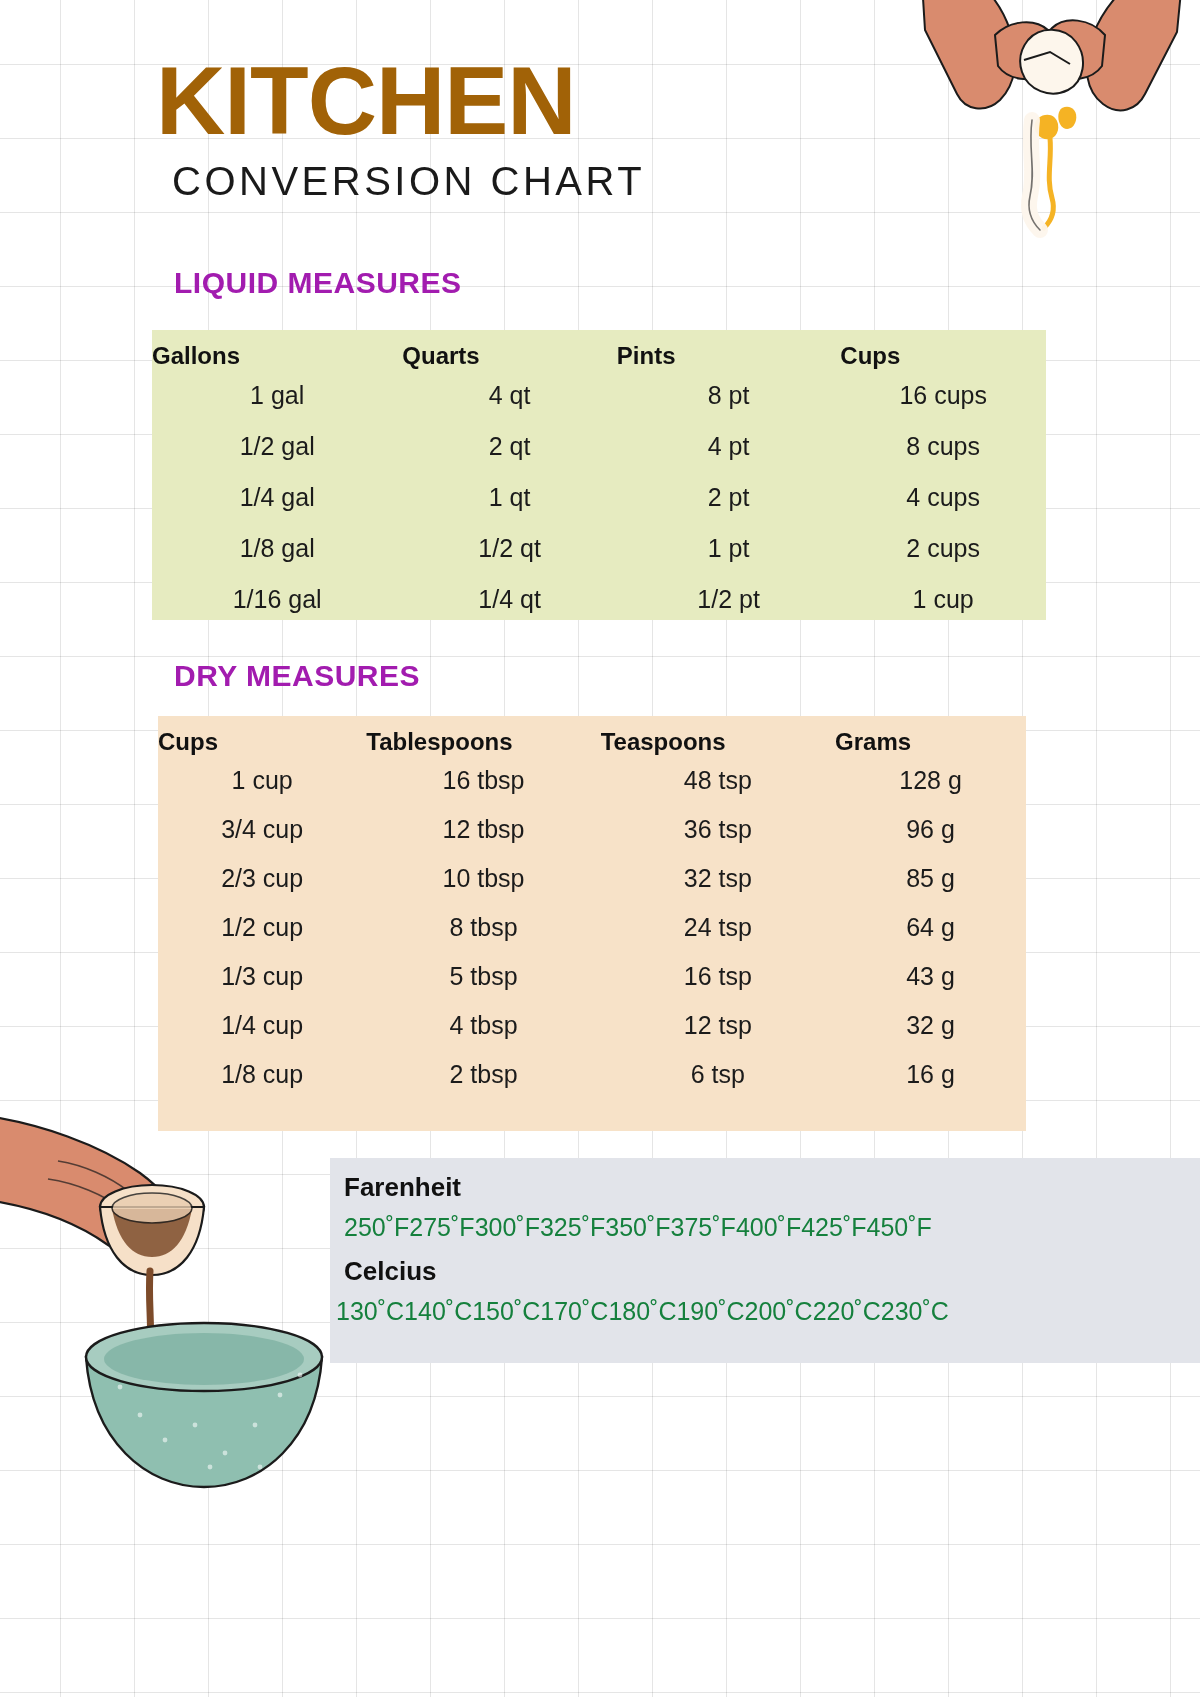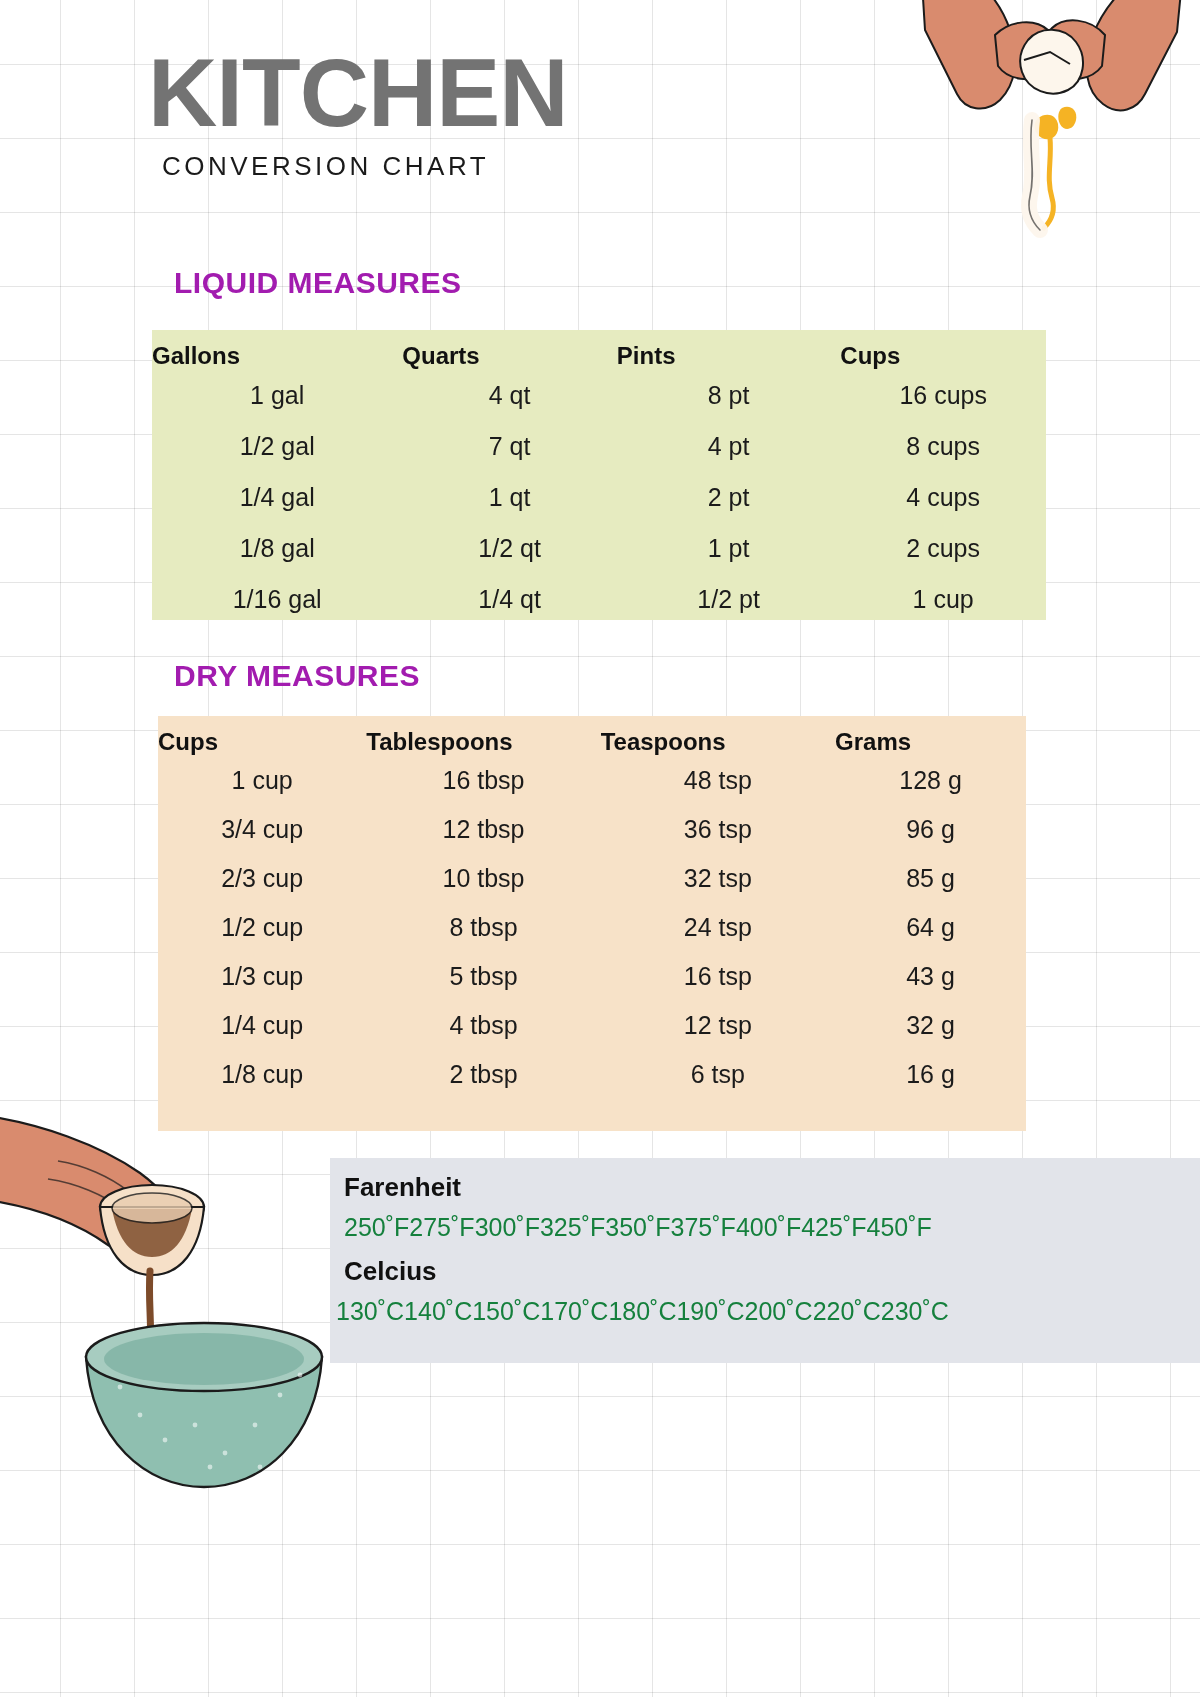--- a/index.html
+++ b/index.html
@@ -38,28 +38,28 @@
   .title-block {
     position: absolute;
     left: 148px;
     top: 45px;
   }
   .title {
     font-size: 96px;
     font-weight: 700;
     letter-spacing: -1px;
     line-height: 1;
-    color: #737373;
-    margin: 0;
+    color: #a16207;
+    margin: 8px;
   }
   .subtitle {
-    font-size: 26px;
+    font-size: 40px;
     letter-spacing: 3.5px;
     color: #1a1a1a;
-    margin: 10px 0 0 14px;
+    margin: 10px 0 0 24px;
     font-weight: 400;
   }
 
   
   .section-heading {
     position: absolute;
     font-size: 30px;
     font-weight: 700;
     color: #a21caf;
     letter-spacing: 0.5px;
@@ -220,21 +220,21 @@
       </thead>
       <tbody>
         <tr>
           <td>1 gal</td>
           <td>4 qt</td>
           <td>8 pt</td>
           <td>16 cups</td>
         </tr>
         <tr>
           <td>1/2 gal</td>
-          <td>7 qt</td>
+          <td>2 qt</td>
           <td>4 pt</td>
           <td>8 cups</td>
         </tr>
         <tr>
           <td>1/4 gal</td>
           <td>1 qt</td>
           <td>2 pt</td>
           <td>4 cups</td>
         </tr>
         <tr>

